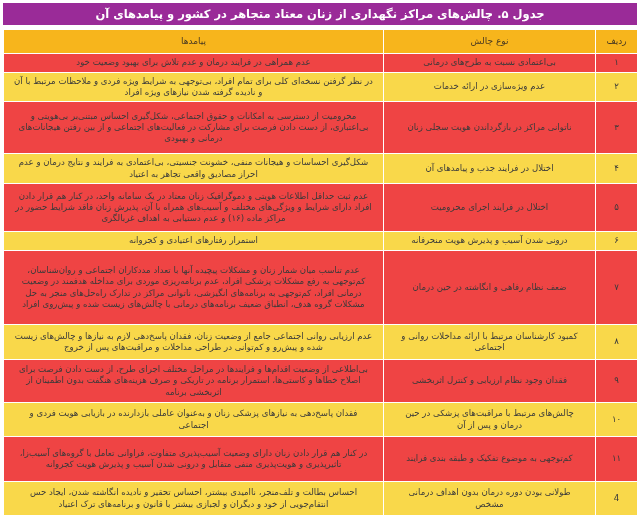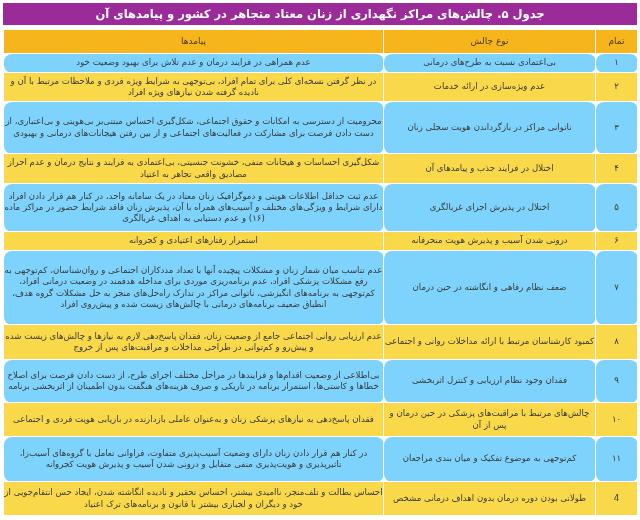--- a/index.html
+++ b/index.html
@@ -8,48 +8,48 @@
   .title-bar {
     position: absolute; left: 3px; top: 3px; width: 634px; height: 22px;
     background: #9a2b98; color: #ffffff; direction: rtl; text-align: center;
     font-size: 11.5px; font-weight: bold; line-height: 22px; white-space: nowrap; overflow: hidden;
   }
   table.data {
     position: absolute; left: 3px; top: 29px; width: 634px;
     border-collapse: collapse; direction: rtl; table-layout: fixed;
   }
   table.data th, table.data td {
-    border: 1px solid #ffffff; padding: 1px 0; vertical-align: middle;
+    border: 1px solid #ffffff; padding: 1px 10px; vertical-align: middle;
     text-align: center; color: #3a3a3a; font-size: 8.6px; line-height: 11.2px;
   }
   table.data th {
     background: #f7b51c; color: #4a3a22; font-weight: normal; height: 21px; font-size: 9px;
   }
-  tr.gray td { background: #7dd3fc; border-radius: 8px; }
+  tr.gray td { background: #ef4444; }
   tr.yellow td { background: #f9d84a; }
   td.num { font-size: 9px; }
   col.c-num { width: 42px; }
   col.c-ch { width: 212px; }
   col.c-ef { width: 380px; }
 </style>
 </head>
 <body>
 
 <div class="wrap">
   <div class="title-bar">جدول ۵. چالش‌های مراکز نگهداری از زنان معتاد متجاهر در کشور و پیامدهای آن</div>
 
   <table class="data">
     <colgroup>
       <col class="c-num">
       <col class="c-ch">
       <col class="c-ef">
     </colgroup>
     <thead>
       <tr>
-        <th>تمام</th>
+        <th>ردیف</th>
         <th>نوع چالش</th>
         <th>پیامدها</th>
       </tr>
     </thead>
     <tbody>
       <tr class="gray" style="height:19px">
         <td class="num">۱</td>
         <td>بی‌اعتمادی نسبت به طرح‌های درمانی</td>
         <td>عدم همراهی در فرایند درمان و عدم تلاش برای بهبود وضعیت خود</td>
       </tr>
@@ -63,21 +63,21 @@
         <td>ناتوانی مراکز در بازگرداندن هویت سجلی زنان</td>
         <td>محرومیت از دسترسی به امکانات و حقوق اجتماعی، شکل‌گیری احساس مبتنی‌بر بی‌هویتی و بی‌اعتباری، از دست دادن فرصت برای مشارکت در فعالیت‌های اجتماعی و از بین رفتن هیجانات‌های درمانی و بهبودی</td>
       </tr>
       <tr class="yellow" style="height:30px">
         <td class="num">۴</td>
         <td>اختلال در فرایند جذب و پیامدهای آن</td>
         <td>شکل‌گیری احساسات و هیجانات منفی، خشونت جنسیتی، بی‌اعتمادی به فرایند و نتایج درمان و عدم احراز مصادیق واقعی تجاهر به اعتیاد</td>
       </tr>
       <tr class="gray" style="height:48px">
         <td class="num">۵</td>
-        <td>اختلال در پذیرش اجرای غربالگری</td>
+        <td>اختلال در فرایند اجرای محرومیت</td>
         <td>عدم ثبت حداقل اطلاعات هویتی و دموگرافیک زنان معتاد در یک سامانه واحد، در کنار هم قرار دادن افراد دارای شرایط و ویژگی‌های مختلف و آسیب‌های همراه با آن، پذیرش زنان فاقد شرایط حضور در مراکز ماده (۱۶) و عدم دستیابی به اهداف غربالگری</td>
       </tr>
       <tr class="yellow" style="height:19px">
         <td class="num">۶</td>
         <td>درونی شدن آسیب و پذیرش هویت منحرفانه</td>
         <td>استمرار رفتارهای اعتیادی و کجروانه</td>
       </tr>
       <tr class="gray" style="height:74px">
         <td class="num">۷</td>
         <td>ضعف نظام رفاهی و انگاشته در حین درمان</td>
@@ -93,21 +93,21 @@
         <td>فقدان وجود نظام ارزیابی و کنترل اثربخشی</td>
         <td>بی‌اطلاعی از وضعیت اقدام‌ها و فرایندها در مراحل مختلف اجرای طرح، از دست دادن فرصت برای اصلاح خطاها و کاستی‌ها، استمرار برنامه در تاریکی و صرف هزینه‌های هنگفت بدون اطمینان از اثربخشی برنامه</td>
       </tr>
       <tr class="yellow" style="height:34px">
         <td class="num">۱۰</td>
         <td>چالش‌های مرتبط با مراقبت‌های پزشکی در حین درمان و پس از آن</td>
         <td>فقدان پاسخ‌دهی به نیازهای پزشکی زنان و به‌عنوان عاملی بازدارنده در بازیابی هویت فردی و اجتماعی</td>
       </tr>
       <tr class="gray" style="height:45px">
         <td class="num">۱۱</td>
-        <td>کم‌توجهی به موضوع تفکیک و میان بندی مراجعان</td>
+        <td>کم‌توجهی به موضوع تفکیک و طبقه بندی فرایند</td>
         <td>در کنار هم قرار دادن زنان دارای وضعیت آسیب‌پذیری متفاوت، فراوانی تعامل با گروه‌های آسیب‌زا، تاثیرپذیری و هویت‌پذیری منفی متقابل و درونی شدن آسیب و پذیرش هویت کجروانه</td>
       </tr>
       <tr class="yellow" style="height:34px">
         <td class="num">4</td>
         <td>طولانی بودن دوره درمان بدون اهداف درمانی مشخص</td>
         <td>احساس بطالت و تلف‌منجر، ناامیدی بیشتر، احساس تحقیر و نادیده انگاشته شدن، ایجاد حس انتقام‌جویی از خود و دیگران و لجبازی بیشتر با قانون و برنامه‌های ترک اعتیاد</td>
       </tr>
     </tbody>
   </table>
 </div>

